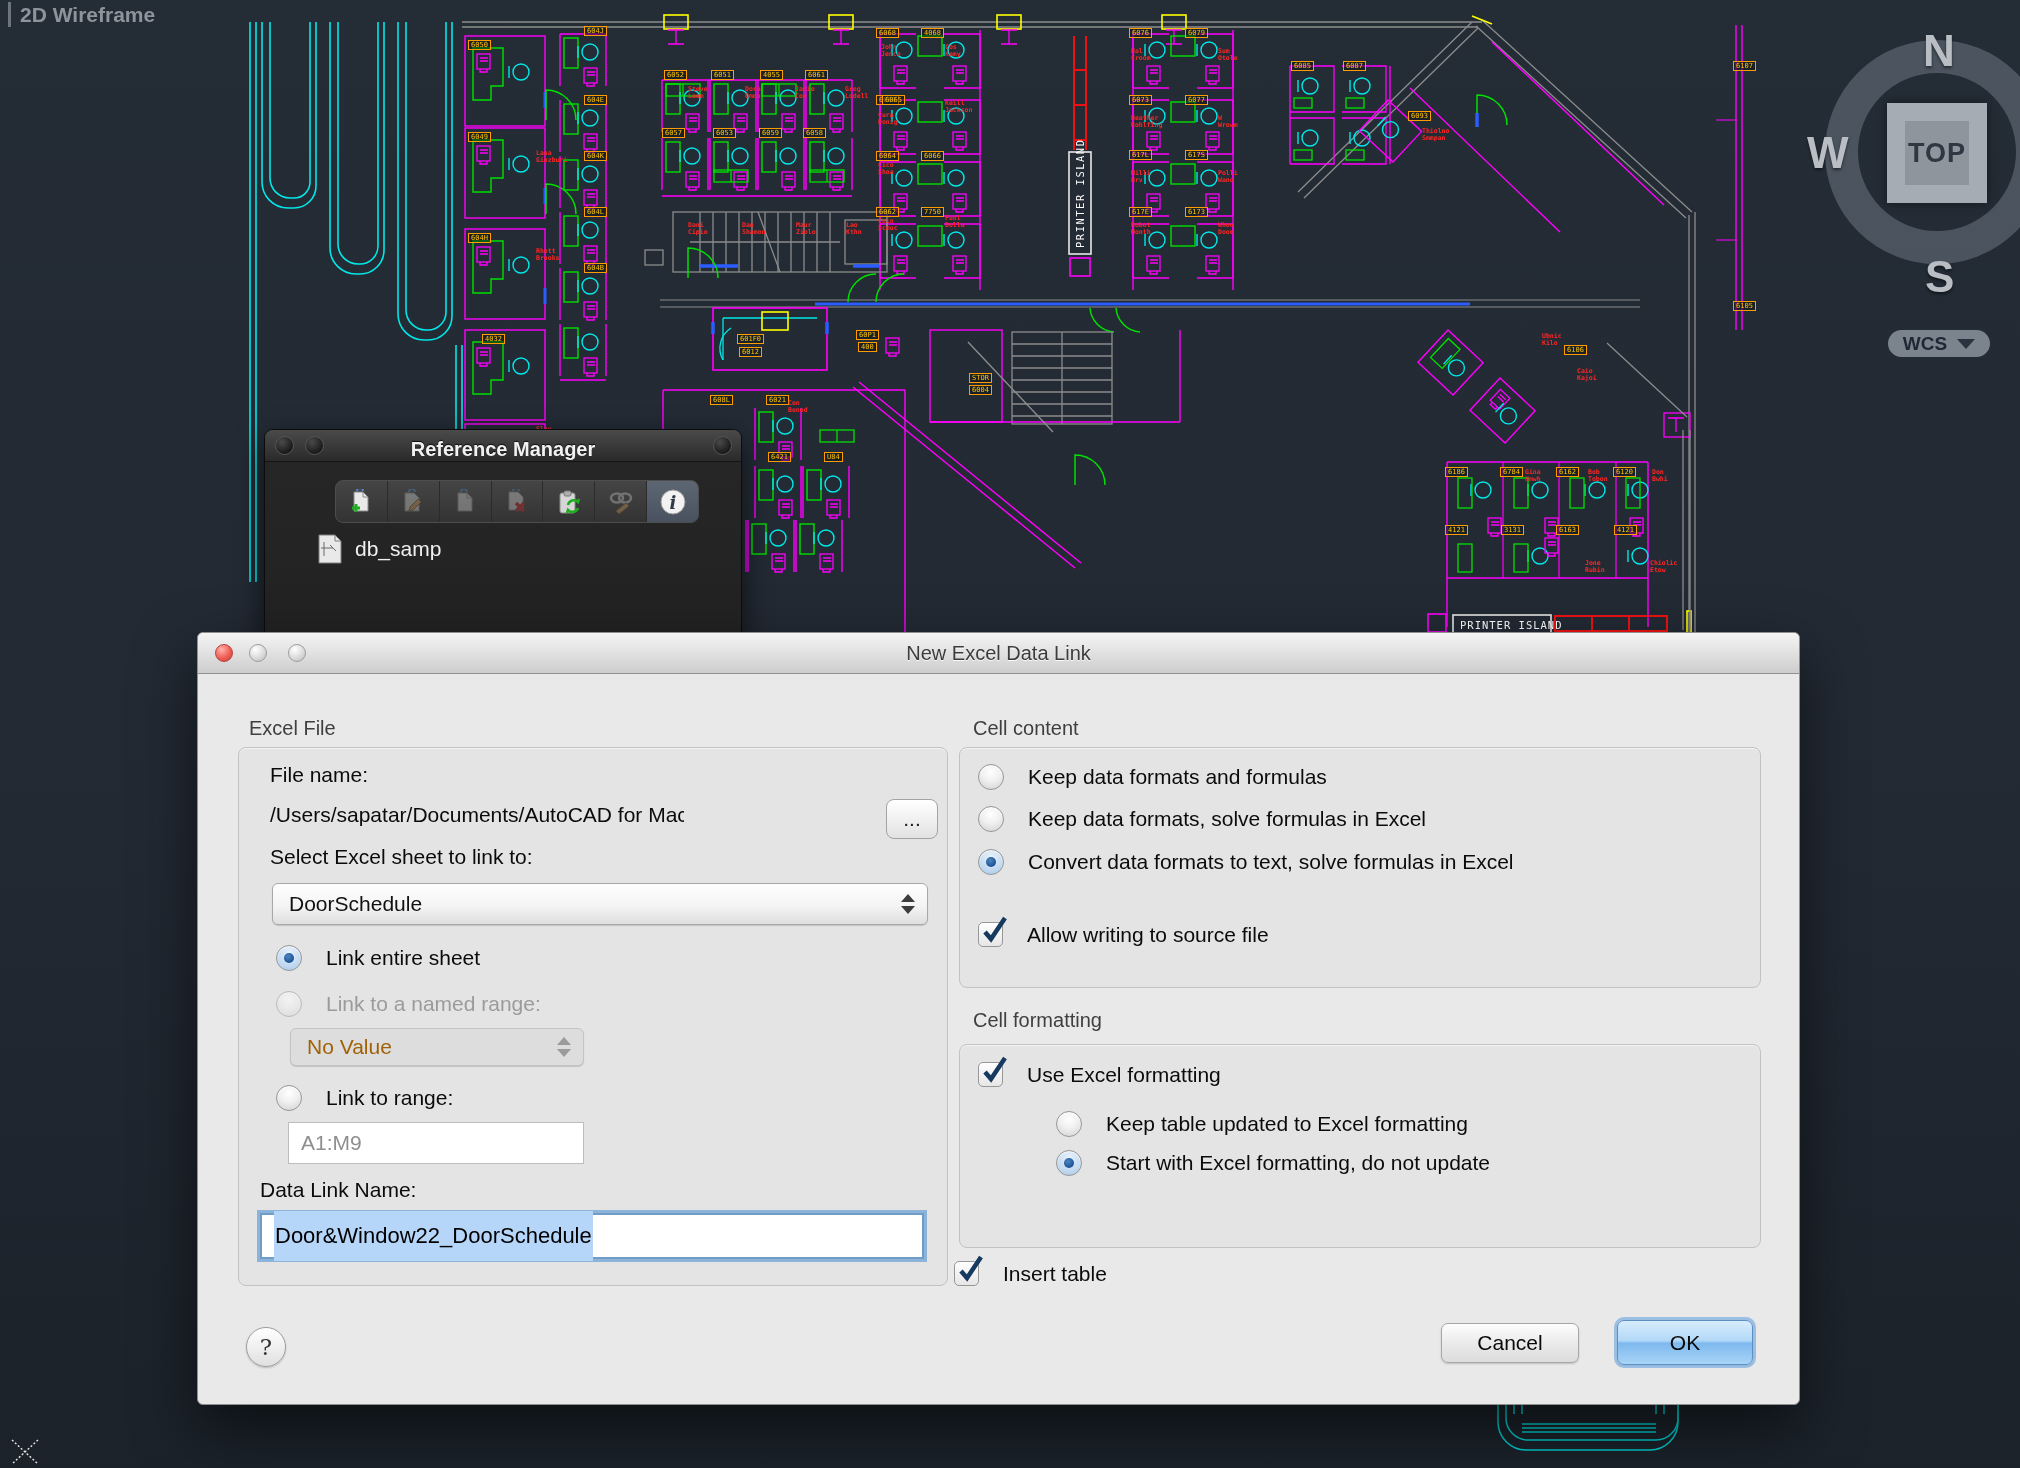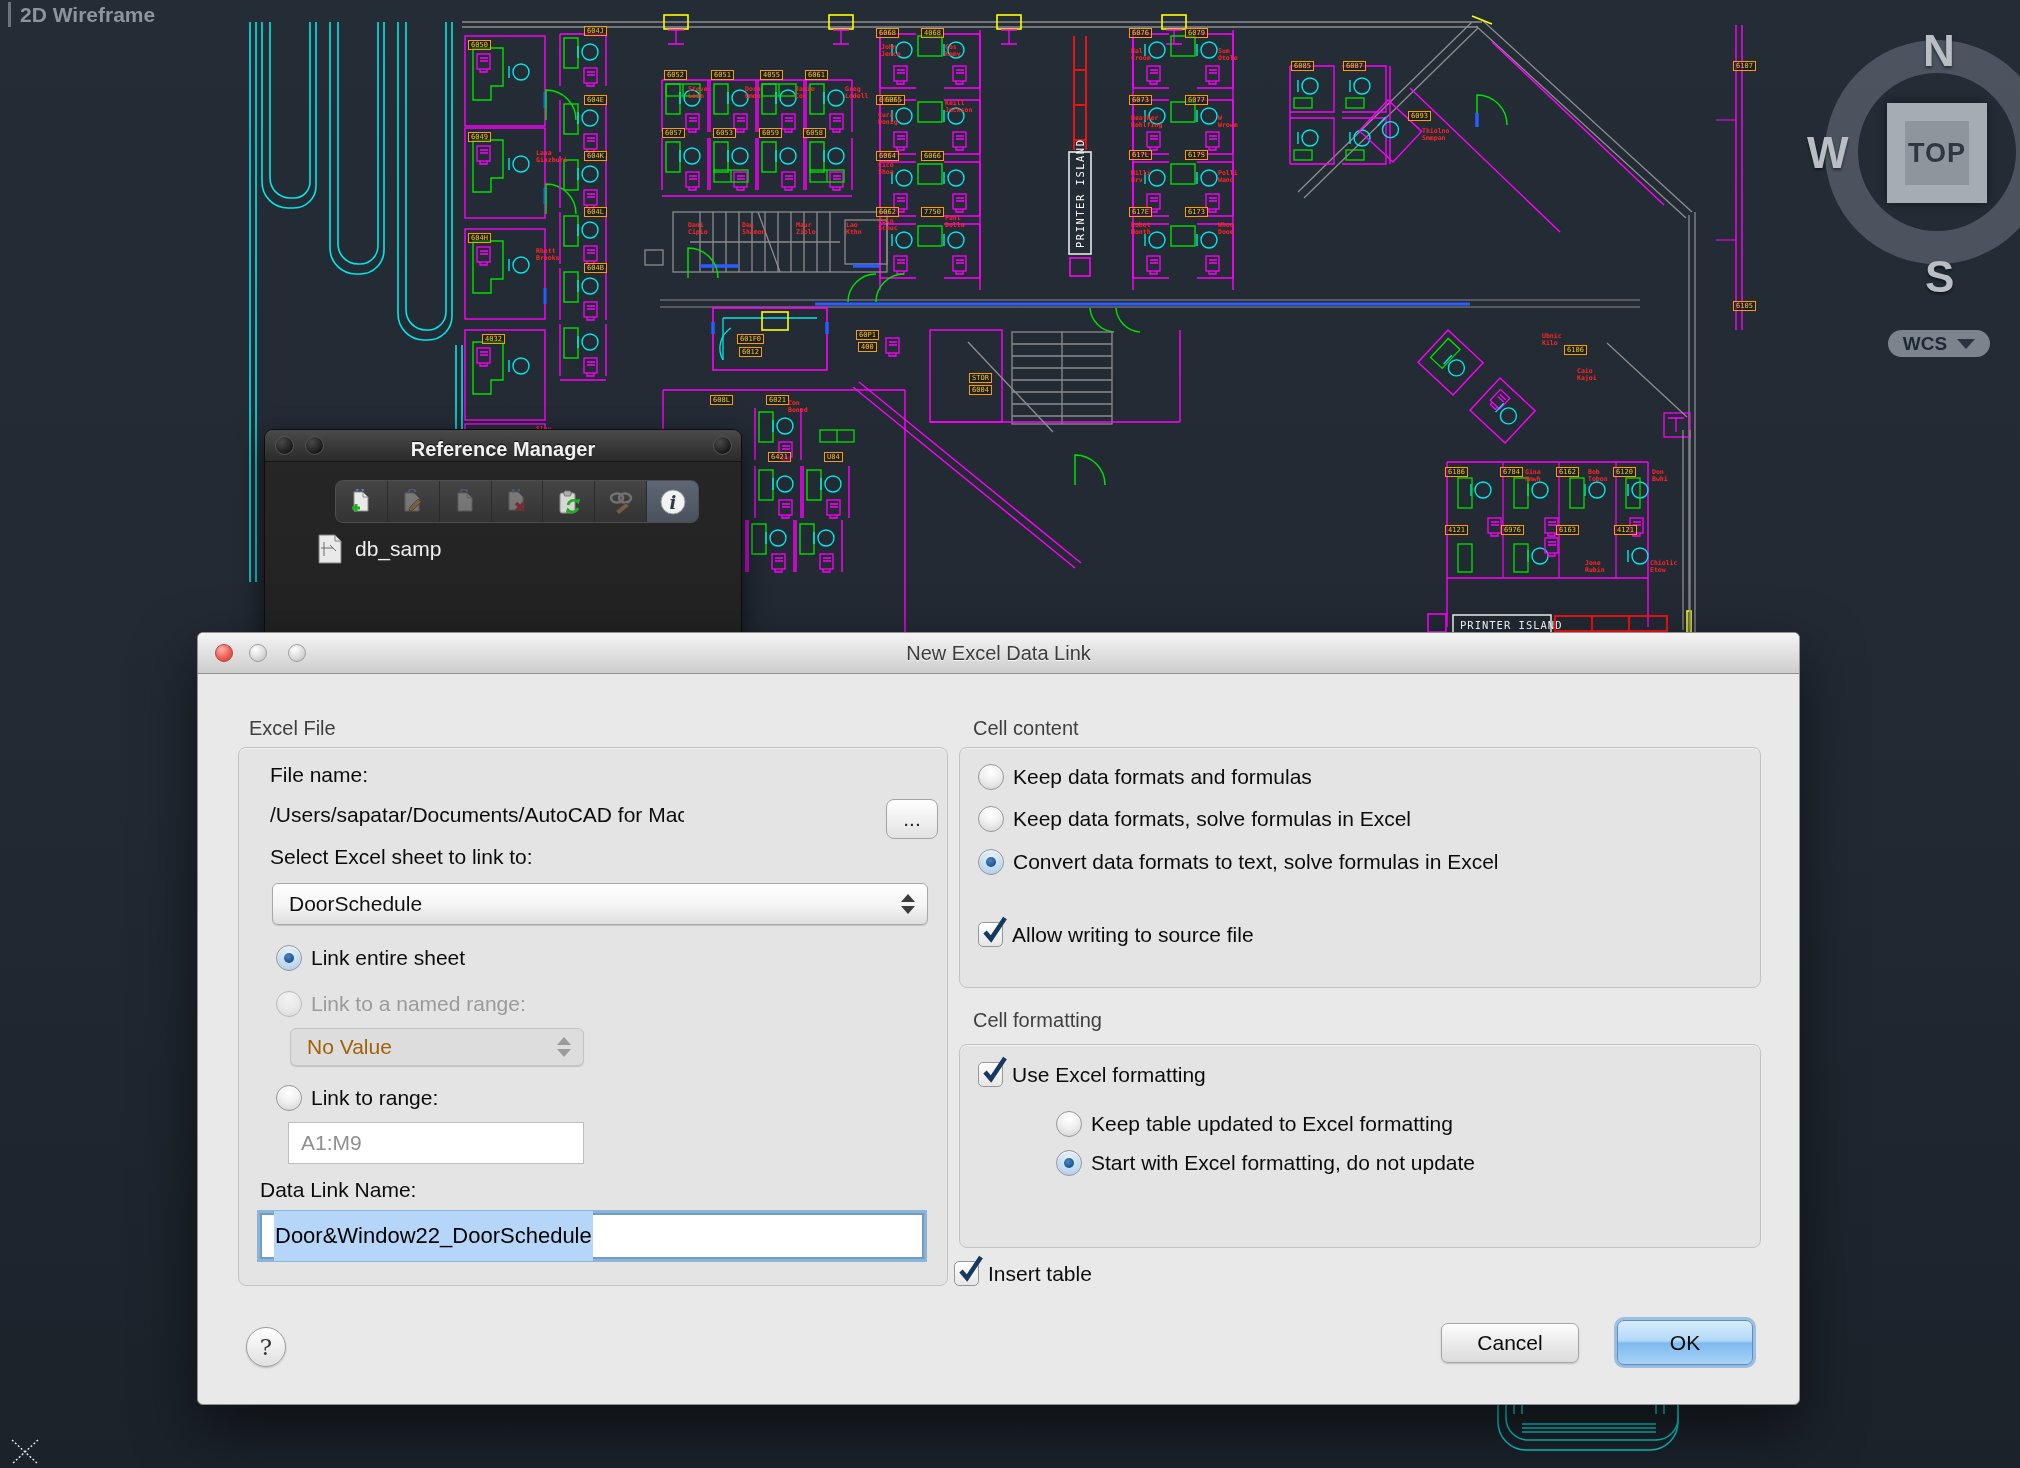--- a/index.html
+++ b/index.html
@@ -87,21 +87,21 @@
   .popup.disabled{background:#dddddd;color:#a16207;border-color:#c4c4c4;}
   .popup.disabled .stepper-up{border-bottom-color:#9b9b9b;}
   .popup.disabled .stepper-dn{border-top-color:#9b9b9b;}
 
   .tfield{position:absolute;background:#fff;border:1px solid #bdbdbd;display:flex;align-items:center;
           font-size:21px;padding-left:12px;box-sizing:border-box;}
   .tfield.dim{color:#8f8f8f;}
   .tfield.focused{border:2px solid #6f9dc6;box-shadow:0 0 0 3px rgba(125,170,215,.85);font-size:22px;color:#000;}
   .selhl{background:#b6d6f9;padding:12px 1px;}
 
-  .ctl-row{position:absolute;display:flex;align-items:center;gap:9px;cursor:pointer;}
+  .ctl-row{position:absolute;display:flex;align-items:center;gap:24px;cursor:pointer;}
   .ctl-row .lbl{font-size:21px;color:#0b0b0b;white-space:nowrap;}
   .ctl-row.disabled .lbl{color:#9b9b9b;}
   .radio{width:26px;height:26px;border-radius:50%;box-sizing:border-box;flex:none;
          background:radial-gradient(circle at 50% 30%,#ffffff 0%,#f0f0f0 45%,#cfcfcf 100%);
          border:1px solid #969696;box-shadow:inset 0 1px 2px rgba(255,255,255,.9);position:relative;}
   .radio.sel{background:radial-gradient(circle at 50% 28%,#e8f2fc,#bcd6ef 70%,#9cc0e4);}
   .radio.sel::after{content:"";position:absolute;left:7px;top:7px;width:10px;height:10px;border-radius:50%;
          background:radial-gradient(circle at 40% 35%,#4d86c0,#174f92 75%);}
   .ctl-row.disabled .radio{opacity:.55;}
   .checkbox{width:25px;height:25px;border-radius:5px;box-sizing:border-box;flex:none;position:relative;
@@ -450,21 +450,21 @@
       <span class="rtag" style="left: 766px; top: 395px;">6021</span>
       <span class="rtag" style="left: 768px; top: 452px;">6421</span>
       <span class="rtag" style="left: 824px; top: 452px;">U84</span>
       <span class="rtag" style="left: 1408px; top: 111px;">6093</span>
       <span class="rtag" style="left: 1564px; top: 345px;">6106</span>
       <span class="rtag" style="left: 1445px; top: 467px;">6186</span>
       <span class="rtag" style="left: 1500px; top: 467px;">6784</span>
       <span class="rtag" style="left: 1556px; top: 467px;">6162</span>
       <span class="rtag" style="left: 1613px; top: 467px;">6120</span>
       <span class="rtag" style="left: 1445px; top: 525px;">4121</span>
-      <span class="rtag" style="left: 1501px; top: 525px;">6976</span>
+      <span class="rtag" style="left: 1501px; top: 525px;">3131</span>
       <span class="rtag" style="left: 1556px; top: 525px;">6163</span>
       <span class="rtag" style="left: 1614px; top: 525px;">4121</span>
       <span class="rtag" style="left: 1733px; top: 61px;">6107</span>
       <span class="rtag" style="left: 1733px; top: 301px;">6105</span>
     </div>
   <div id="names-layer">
       <span class="rname" style="left: 536px; top: 150px;">Lana
 Ginzburi</span>
       <span class="rname" style="left: 536px; top: 248px;">Rhett
 Brooks</span>

